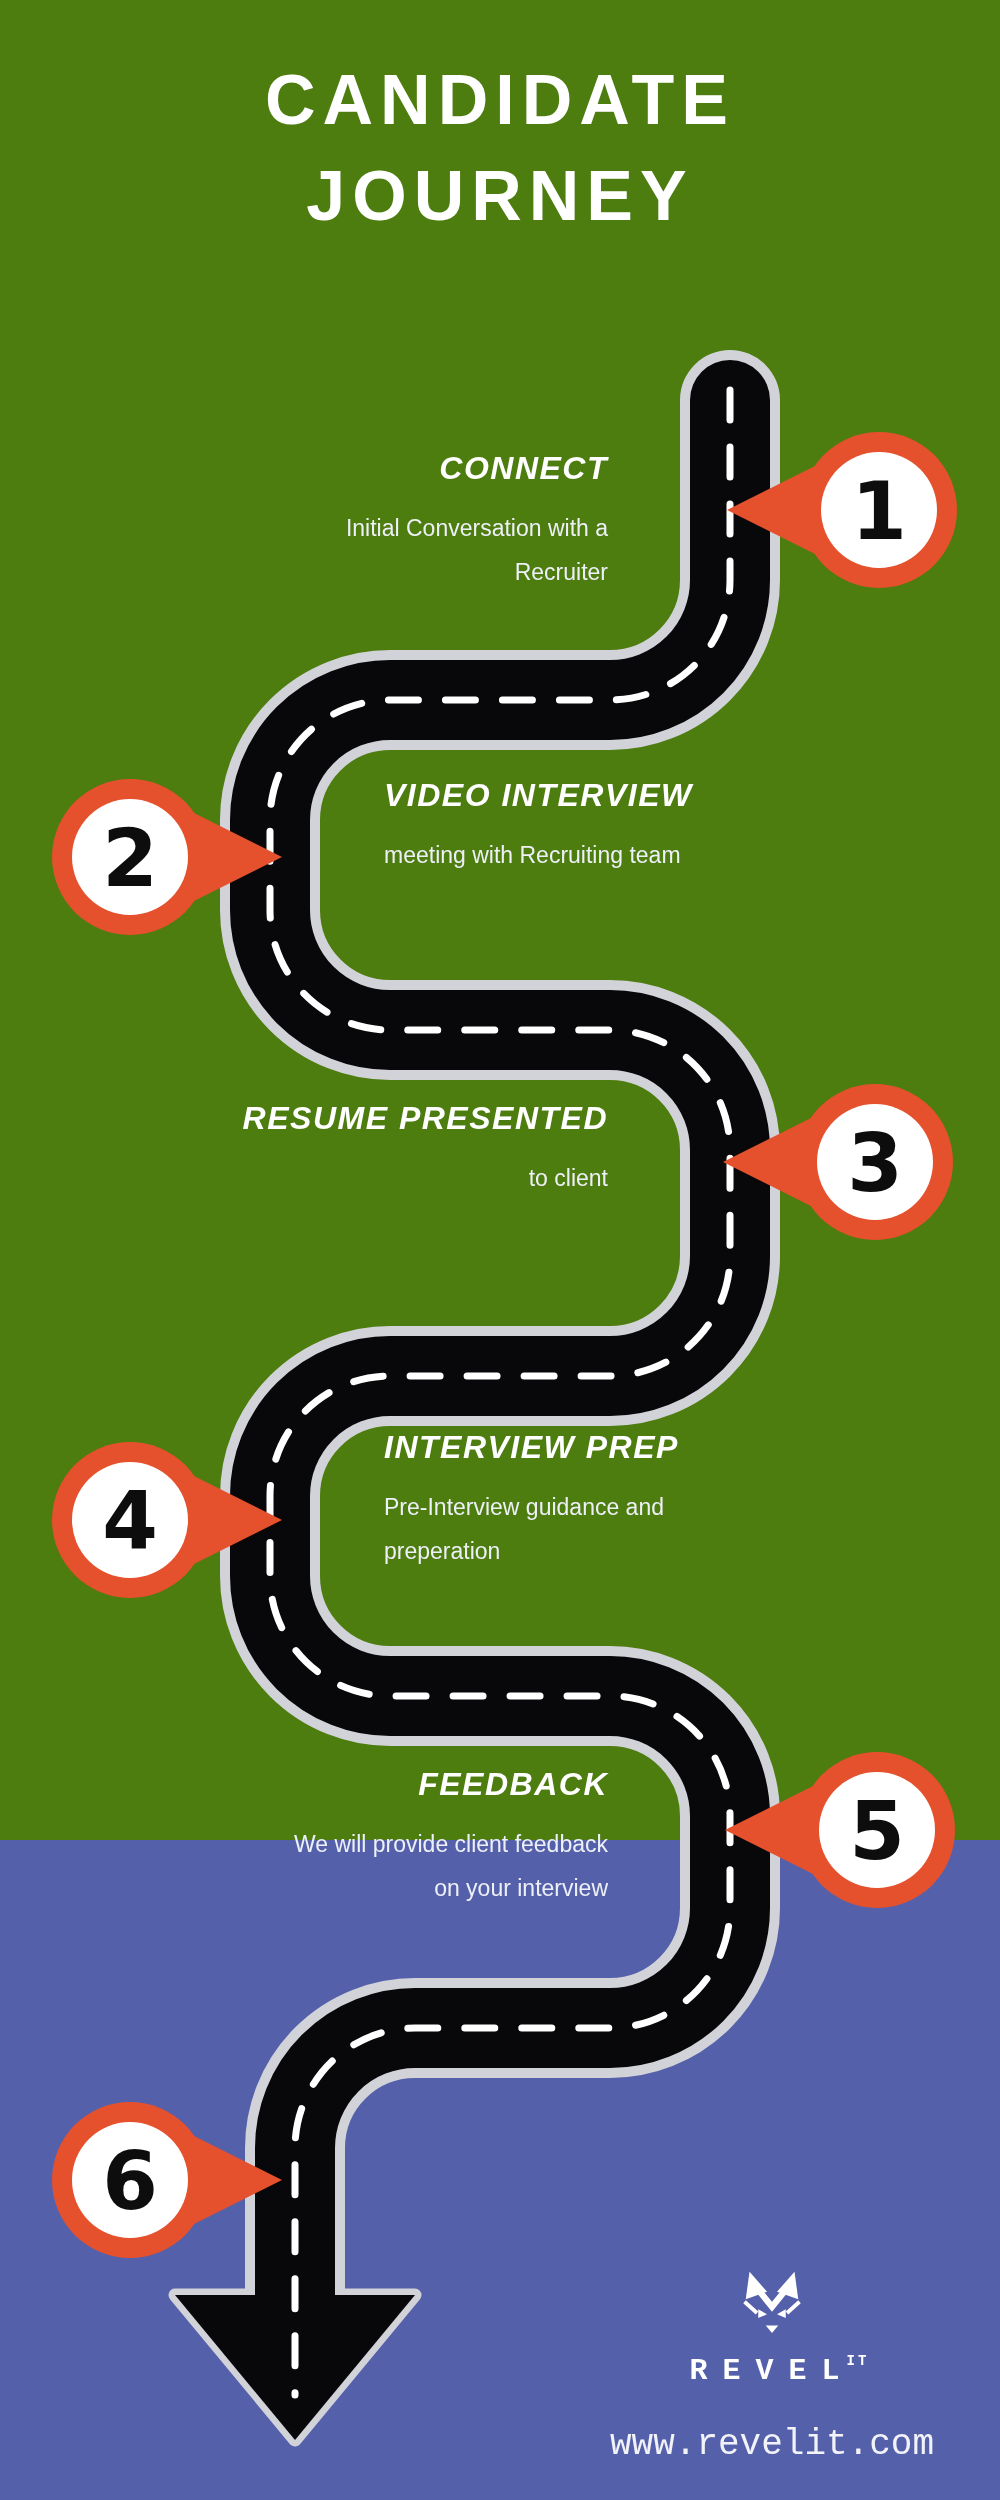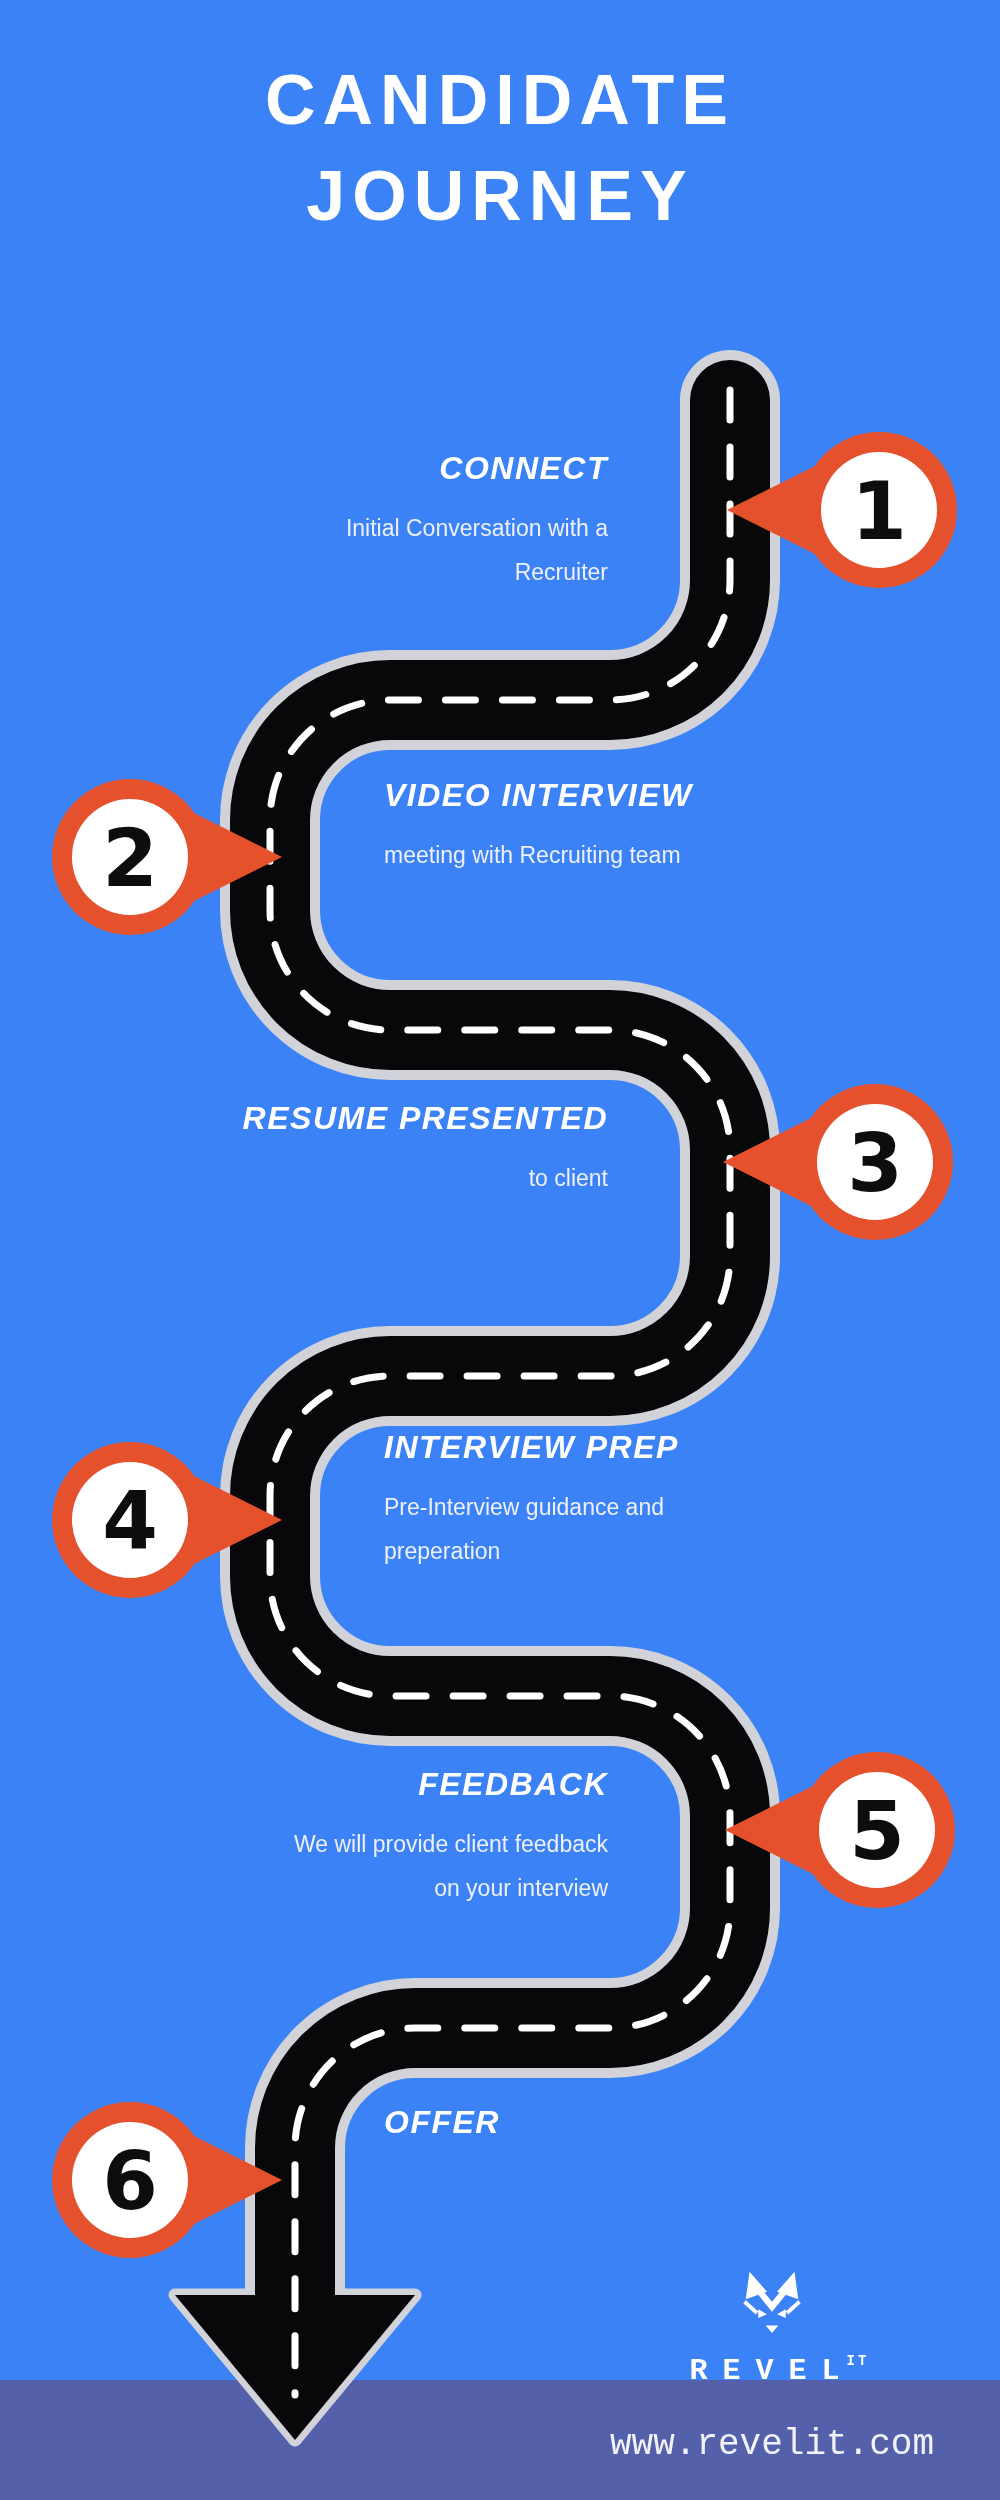--- a/index.html
+++ b/index.html
@@ -2,21 +2,21 @@
 <html><head>
 <meta charset="utf-8">
 <style>
   html,body{margin:0;padding:0;}
   body{
     width:1000px;height:2500px;
     background:#5560AB;
     font-family:"Liberation Sans","DejaVu Sans",sans-serif;
     overflow:hidden;
   }
-  .canvas{position:relative;width:1000px;height:2380px;background:#3b82f6;}
+  .canvas{position:relative;width:1000px;height:1840px;background:#4d7c0f;}
 
   
   .title{
     position:absolute;top:52px;left:0;width:1000px;
     text-align:center;color:#ffffff;
     font-size:70px;font-weight:800;line-height:96px;letter-spacing:7px;
   }
 
   
   .road-svg{position:absolute;top:0;left:0;}
@@ -159,21 +159,20 @@
 
   <div class="step right" style="top:1762px">
     <div class="step-heading">FEEDBACK</div>
     <div class="step-desc">
       <div>We will provide client feedback</div>
       <div>on your interview</div>
     </div>
   </div>
 
   <div class="step left offer" style="top:2100px">
-    <div class="step-heading">OFFER</div>
   </div>
 
   <div class="footer">
     <svg width="70" height="66" viewBox="0 0 56 52">
       <path d="M10 1 L24 17 L7 23 Z" fill="#FFFFFF"></path>
       <path d="M46 1 L32 17 L49 23 Z" fill="#FFFFFF"></path>
       <path d="M15 13 L28 29 L41 13" fill="none" stroke="#FFFFFF" stroke-width="5"></path>
       <path d="M6 25 L16 34" fill="none" stroke="#FFFFFF" stroke-width="3"></path>
       <path d="M50 25 L40 34" fill="none" stroke="#FFFFFF" stroke-width="3"></path>
       <path d="M17 31 L24 35 L17 38 Z" fill="#FFFFFF"></path>

